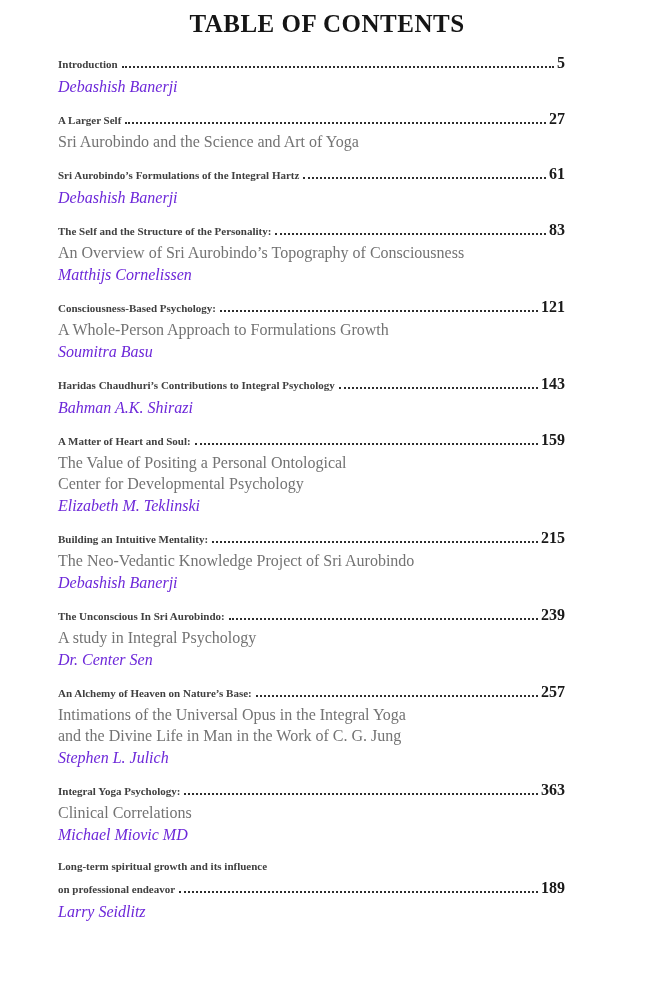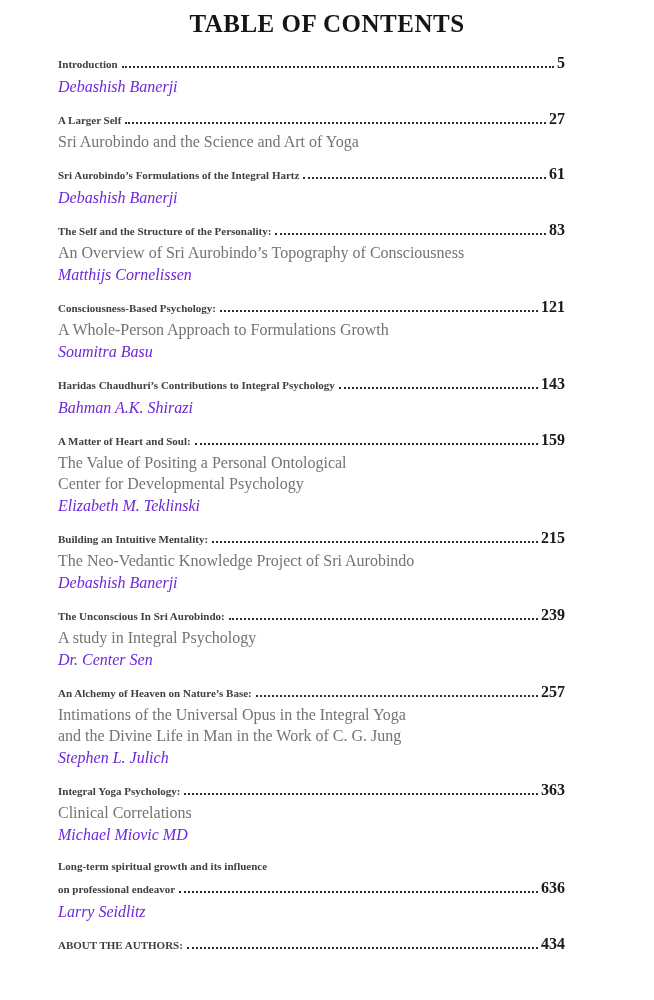--- a/index.html
+++ b/index.html
@@ -203,29 +203,20 @@
       </div>
 
   <div class="toc-entry">
     <div class="title-lines">
           <div class="toc-row">
             <span class="toc-title">Long-term spiritual growth and its influence</span>
           </div>
           <div class="toc-row">
             <span class="toc-title">on professional endeavor</span>
             <span class="leader"></span>
-            <span class="pagenum">636</span>
+            <span class="pagenum">189</span>
           </div>
         </div>
   <div class="toc-author">Larry Seidlitz</div>
       </div>
 
-  <div class="toc-entry">
-    <div class="title-lines">
-          <div class="toc-row">
-            <span class="toc-title">ABOUT THE AUTHORS: </span>
-            <span class="leader"></span>
-            <span class="pagenum">434</span>
-          </div>
-        </div>
-  </div>
 </div>
 </div>
 
 </body></html>

